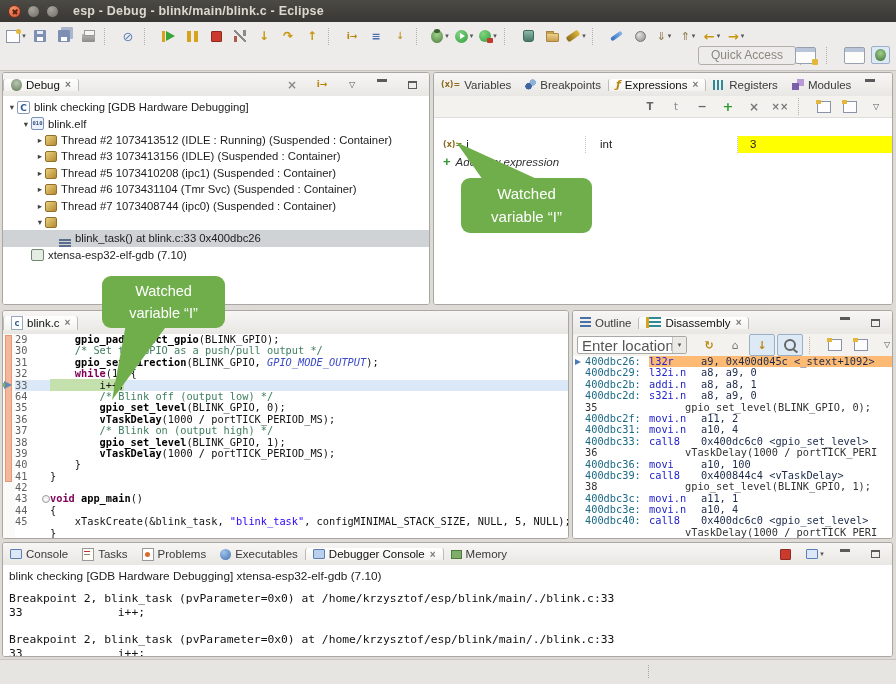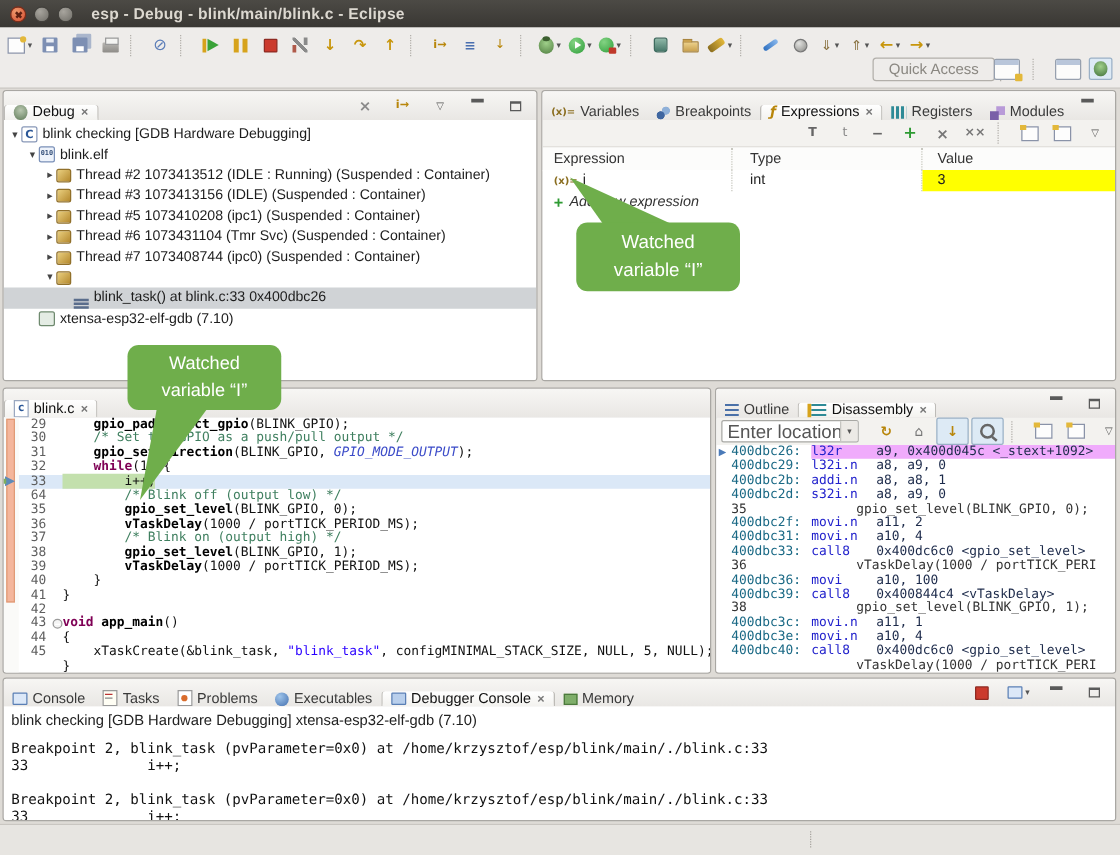--- a/index.html
+++ b/index.html
@@ -58,21 +58,21 @@
   .qa-sep{position:absolute;right:84px;top:26px}
   .persp-group{position:absolute;right:6px;top:24px;display:flex;align-items:center;gap:6px}
   .persp{width:19px;height:15px;border:1px solid #97a0ae;background:#fcfcfb;position:relative;border-radius:2px}
   .persp::before{content:"";position:absolute;left:0;top:0;right:0;height:4px;background:#b9c6da}
   .persp.open::after{content:"";position:absolute;right:-3px;bottom:-2px;width:6px;height:6px;background:#e3b83a;border-radius:1px}
   .persp-wrap{padding:2px 3px;border:1px solid #9ab0c6;background:#ddeaf5;border-radius:2px;display:flex}
   .mini-bug{width:11px;height:12px;background:radial-gradient(circle at 50% 35%,#9fd08a,#41703a);border-radius:50%/55%;display:block}
   
   .panel{position:absolute;background:#fff;border:1px solid #a9a7a3;border-radius:3px;box-sizing:border-box;overflow:hidden}
   .phead{height:23px;display:flex;align-items:stretch;background:linear-gradient(#f7f6f4,#e9e7e4);border-bottom:1px solid #d2d0cc}
-  .tabs{display:flex;align-items:flex-end}
+  .tabs{display:flex;align-items:center}
   .sp{flex:1}
   .vtab{display:flex;align-items:center;padding:0 7px;font-size:11.5px;color:#3a3a3a;white-space:nowrap}
   .vtab.active{background:linear-gradient(#ffffff,#f3f2ef);border-right:1px solid #bdbbb7;border-left:1px solid #bdbbb7;border-radius:3px 3px 0 0;color:#111}
   .tico{margin-right:4px;flex:none;display:inline-block}
   .tclose{margin-left:5px;color:#777;font-size:10px;font-weight:bold}
   .ptools{display:flex;align-items:center;gap:6px;padding-right:5px}
   .mi-min{width:10px;height:5px;border-top:3px solid #5a5a5a;margin-top:-3px}
   .mi-max{width:9px;height:8px;border:1px solid #5a5a5a;border-top:2px solid #5a5a5a;box-sizing:border-box}
   .mi-win{width:12px;height:10px;border:1px solid #8a93a8;background:#fdfdfd;position:relative}
   .mi-win::after{content:"";position:absolute;left:-2px;top:-2px;width:5px;height:4px;background:#e3b83a}
@@ -124,42 +124,42 @@
   .plus{color:#2e9b33;font-weight:bold;font-size:13px;margin-right:5px}
   .addlbl{font-style:italic}
   
   .edbody{position:absolute;left:0;right:0;top:23px;bottom:0;background:#fff;font-family:"DejaVu Sans Mono","Liberation Mono",monospace}
   .ruler{position:absolute;left:0;top:0;bottom:0;width:12px;background:#fafaf8}
   .rangebar{position:absolute;left:2px;top:1px;width:7px;height:147px;background:#f4b69c;border:1px solid #e09a76;box-sizing:border-box}
   .iparrow{position:absolute;left:1px;top:47px;width:0;height:0;border-left:8px solid #5e8ab8;border-top:4px solid transparent;border-bottom:4px solid transparent}
   .iparrow::before{content:"";position:absolute;left:-10px;top:-2px;width:3px;height:4px;background:#7fae5c}
   .codewrap{position:absolute;left:12px;right:0;top:0;bottom:0;overflow:hidden}
   .cl{display:flex;height:11.4px;line-height:11.4px;font-size:10.3px;white-space:pre}
-  .cl .ln{width:22px;flex:none;text-align:right;padding-right:4px;color:#5f5f5f}
+  .cl .ln{width:22px;flex:none;padding-right:4px;color:#5f5f5f}
   .cl .fold{width:9px;flex:none;position:relative}
   .cl .fold.foldm::after{content:"";position:absolute;left:1px;top:2px;width:6px;height:6px;border:1px solid #9a9a9a;border-radius:50%;background:linear-gradient(#fff,#fff) 50% 50%/4px 1px no-repeat,#f4f4f4}
   .cl .codeline{flex:1;white-space:pre}
   .cl.cur{background:#dbe8f7}
   .cl.cur .ipbg{background:#c3e0ad}
   .sg-p{color:#111}.sg-k{color:#7f0055;font-weight:bold}.sg-f{color:#000;font-weight:bold}
   .sg-c{color:#3f7f5f}.sg-s{color:#2a00ff}.sg-e{color:#3b4bc8;font-style:italic}
   
   .dtoolrow{position:absolute;left:0;right:0;top:23px;height:22px;background:#f3f2ef;border-bottom:1px solid #dedcd8;
      display:flex;align-items:center;gap:2px;padding:0 4px}
   .combo{display:flex;align-items:center;height:16px;border:1px solid #a8a8a4;background:#fff;border-radius:2px;margin-right:6px}
   .combo .cval{font-size:15px;color:#555;padding:0 2px 0 4px;width:88px;overflow:hidden;white-space:nowrap}
   .combo .combobtn{width:13px;height:100%;border-left:1px solid #c4c4c0;background:#eceae6;font-size:7px;color:#555;display:flex;align-items:center;justify-content:center}
   .dbody{position:absolute;left:0;right:0;top:45px;bottom:0;background:#fff;font-family:"DejaVu Sans Mono","Liberation Mono",monospace;overflow:hidden}
   .drow{display:flex;height:11.4px;line-height:11.4px;font-size:10.3px;white-space:pre}
   .dgut{width:12px;flex:none;position:relative}
   .dgut.cur::after{content:"";position:absolute;left:2px;top:2.5px;border-left:6px solid #4a7ab8;border-top:3px solid transparent;border-bottom:3px solid transparent}
   .daddr{width:64px;flex:none;color:#1a6985}
   .dmn{width:52px;flex:none;color:#2222cc}
   .dops{flex:1;color:#1c2a4a}
-  .dhl{flex:1;display:flex;background:#f0abfc}
+  .dhl{flex:1;display:flex;background:#fdba74}
   .dsrcnum{width:64px;flex:none;color:#333}
   .dsrcsp{width:36px;flex:none}
   .dsrct{color:#333}
   
   .conbody{position:absolute;left:0;right:0;top:22px;bottom:0;background:#fff}
   .conhead{font-size:11.8px;color:#222;padding:4px 0 0 6px;height:16px}
   .conlines{margin-top:7px;padding-left:6px;font-family:"DejaVu Sans Mono","Liberation Mono",monospace;font-size:11.3px;color:#111}
   .conline{white-space:pre;height:13.8px;line-height:13.8px}
   
   .statusbar{position:absolute;left:0;top:659px;width:896px;height:25px;background:#e7e5e1;border-top:1px solid #c9c6c1}
@@ -432,25 +432,20 @@
         <span class="tbi">
           <span class="mi-win"></span>
         </span>
         <span class="tbi">
           <span class="mi-win"></span>
         </span>
         <span class="tbi">
           <span class="g" style="color: rgb(85, 85, 85); font-size: 8px;">▽</span>
         </span>
       </div>
-    <div class="colhead">
-      <span class="c1">Expression</span>
-      <span class="c2">Type</span>
-      <span class="c3">Value</span>
-    </div>
     <div class="exprbody">
       <div class="exprrow">
         <span class="cell c1" style="border-right:1px dotted #c8c8c0">
           <span class="xg">(x)=</span>
           <span>i</span>
         </span>
         <span class="cell c2" style="border-right:1px dotted #c8c8c0">int</span>
         <span class="cell c3 yellow"><span>3</span></span>
       </div>
       <div class="addrow">

